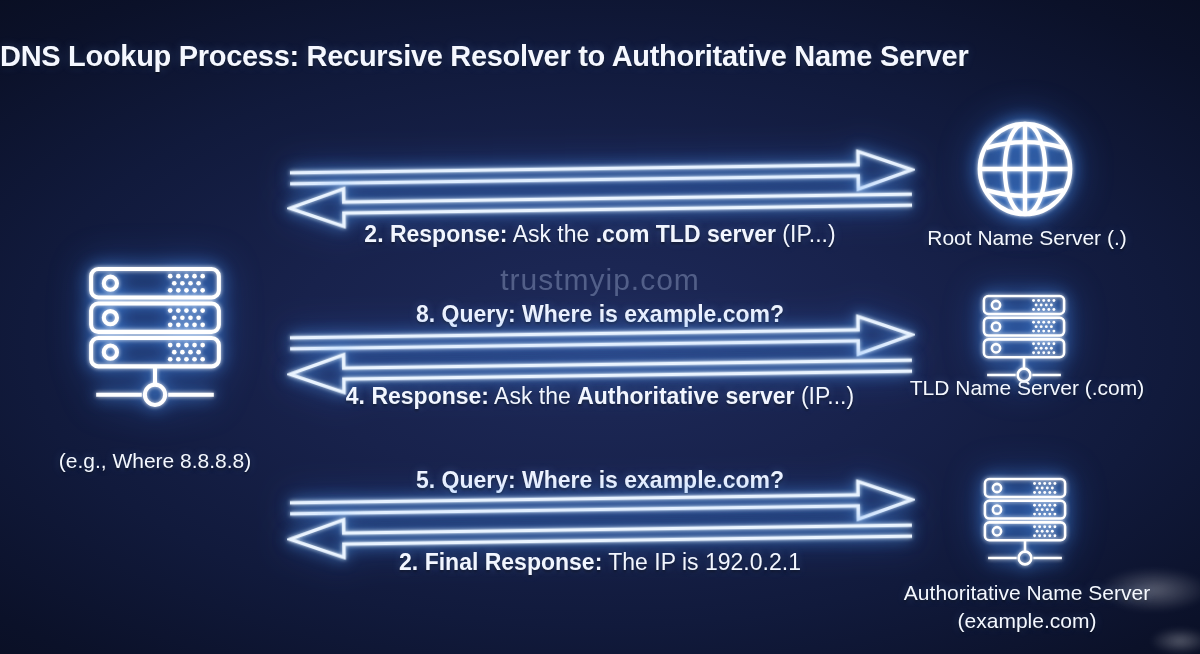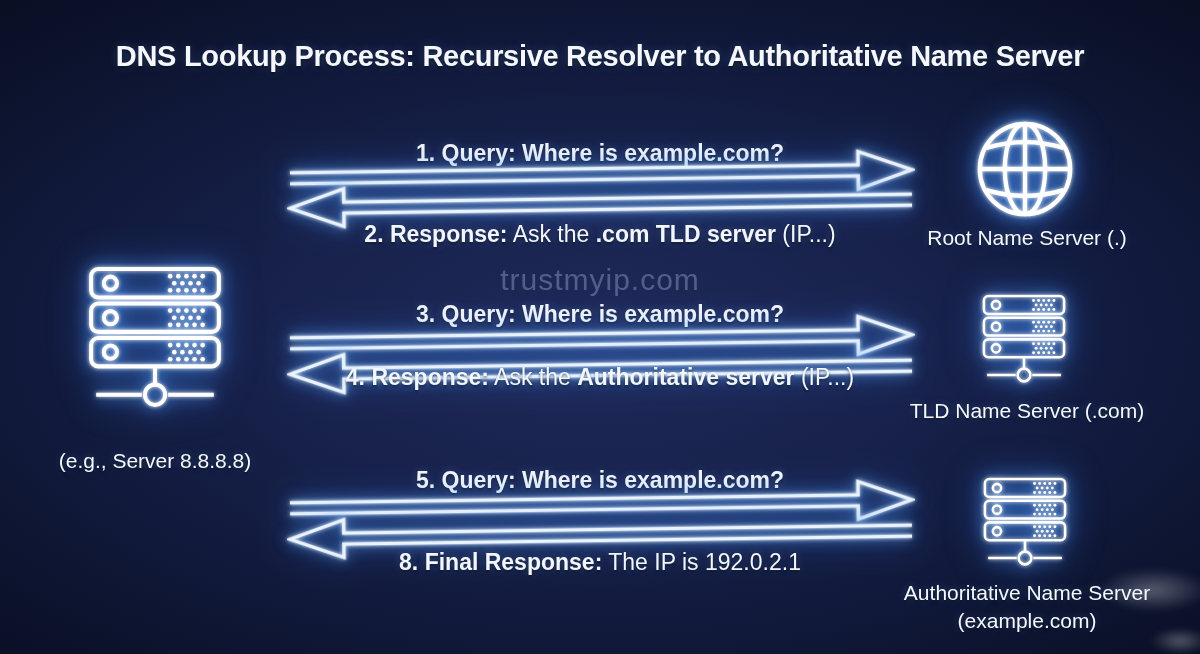--- a/index.html
+++ b/index.html
@@ -4,21 +4,21 @@
 <style>
   html,body{margin:0;padding:0;background:#05070f;}
   #stage{
     position:relative;width:1200px;height:654px;overflow:hidden;
     font-family:"Liberation Sans","DejaVu Sans",sans-serif;color:#f2f6ff;
     background:radial-gradient(ellipse 85% 78% at 50% 52%,
       #1e2a5a 0%, #18224c 30%, #111a3c 56%, #0b1129 80%, #080c1d 100%);
   }
   .abs{position:absolute;}
   #title{
-    top:40px;left:0;width:1200px;text-align:center;
+    top:40px;left:0;width:1200px;
     font-size:29px;font-weight:700;letter-spacing:-0.3px;color:#f5f8ff;
     text-shadow:0 0 10px rgba(130,180,255,.25),0 2px 3px rgba(0,0,0,.6);
   }
   .msg{
     left:288px;width:624px;text-align:center;font-size:23px;color:#f2f6ff;
     text-shadow:0 0 9px rgba(130,180,255,.30),0 2px 3px rgba(0,0,0,.55);
     white-space:nowrap;
   }
   .msg span{white-space:pre;}
   .msg .b{font-weight:700;}
@@ -96,67 +96,66 @@
           <path d="M12 74 Q52 86 92 74"></path>
         </g>
       </symbol>
     </defs>
   </svg>
 
   <div id="title" class="abs">DNS Lookup Process: Recursive Resolver to Authoritative Name Server</div>
 
   <div id="watermark" class="abs">trustmyip.com</div>
 
-  <div class="abs msg" style="top:140px"><span class="b">1. Query: Where is example.com?</span><span class="r"></span><span class="b"></span><span class="r"></span></div>
   <svg class="abs arrow" style="top:152px" viewBox="0 0 630 44">
       <path d="M3 16.5 H573 V3 L627 22 L573 41 V27.5 H3"></path>
     </svg>
   <svg class="abs arrow" style="top:182px" viewBox="0 0 630 44">
       <path d="M627 16.5 H57 V3 L3 22 L57 41 V27.5 H627"></path>
     </svg>
   <div class="abs msg" style="top:221px"><span class="b">2. Response:</span><span class="r"> Ask the </span><span class="b">.com TLD server</span><span class="r"> (IP...)</span></div>
 
-  <div class="abs msg" style="top:301px"><span class="b">3. Query: Where is example.com?</span><span class="r"></span><span class="b"></span><span class="r"></span></div>
+  <div class="abs msg" style="top:301px"><span class="b">8. Query: Where is example.com?</span><span class="r"></span><span class="b"></span><span class="r"></span></div>
   <svg class="abs arrow" style="top:317px" viewBox="0 0 630 44">
       <path d="M3 16.5 H573 V3 L627 22 L573 41 V27.5 H3"></path>
     </svg>
   <svg class="abs arrow" style="top:348px" viewBox="0 0 630 44">
       <path d="M627 16.5 H57 V3 L3 22 L57 41 V27.5 H627"></path>
     </svg>
-  <div class="abs msg" style="top:364px"><span class="b">4. Response:</span><span class="r"> Ask the </span><span class="b">Authoritative server</span><span class="r"> (IP...)</span></div>
+  <div class="abs msg" style="top:383px"><span class="b">4. Response:</span><span class="r"> Ask the </span><span class="b">Authoritative server</span><span class="r"> (IP...)</span></div>
 
   <div class="abs msg" style="top:467px"><span class="b">5. Query: Where is example.com?</span><span class="r"></span><span class="b"></span><span class="r"></span></div>
   <svg class="abs arrow" style="top:482px" viewBox="0 0 630 44">
       <path d="M3 16.5 H573 V3 L627 22 L573 41 V27.5 H3"></path>
     </svg>
   <svg class="abs arrow" style="top:513px" viewBox="0 0 630 44">
       <path d="M627 16.5 H57 V3 L3 22 L57 41 V27.5 H627"></path>
     </svg>
-  <div class="abs msg" style="top:549px"><span class="b">8. Final Response:</span><span class="r"> The IP is 192.0.2.1</span><span class="b"></span><span class="r"></span></div>
+  <div class="abs msg" style="top:549px"><span class="b">2. Final Response:</span><span class="r"> The IP is 192.0.2.1</span><span class="b"></span><span class="r"></span></div>
 
   <div class="abs" style="left:88px;top:266px">
     <svg class="icon" width="134" height="146" viewBox="0 0 132 144">
         <use href="#sym-server"></use>
       </svg>
   </div>
-  <div class="abs nlabel" style="left:25px;top:449px;width:260px">(e.g., Server 8.8.8.8)</div>
+  <div class="abs nlabel" style="left:25px;top:449px;width:260px">(e.g., Where 8.8.8.8)</div>
 
   <div class="abs" style="left:975px;top:119px">
     <svg class="icon" width="100" height="100" viewBox="0 0 104 104">
         <use href="#sym-globe"></use>
       </svg>
   </div>
   <div class="abs nlabel bold" style="left:877px;top:226px;width:300px">Root Name Server (.)</div>
 
   <div class="abs" style="left:982px;top:294px">
     <svg class="icon" width="84" height="92" viewBox="0 0 132 144">
         <use href="#sym-server"></use>
       </svg>
   </div>
-  <div class="abs nlabel bold" style="left:857px;top:399px;width:340px">TLD Name Server (.com)</div>
+  <div class="abs nlabel bold" style="left:857px;top:376px;width:340px">TLD Name Server (.com)</div>
 
   <div class="abs" style="left:983px;top:477px">
     <svg class="icon" width="84" height="92" viewBox="0 0 132 144">
         <use href="#sym-server"></use>
       </svg>
   </div>
   <div class="abs nlabel" style="left:857px;top:581px;width:340px">Authoritative Name Server</div>
   <div class="abs nlabel" style="left:857px;top:609px;width:340px">(example.com)</div>
 
   <div class="abs glare" style="left:1098px;top:568px;width:112px;height:44px"></div>

